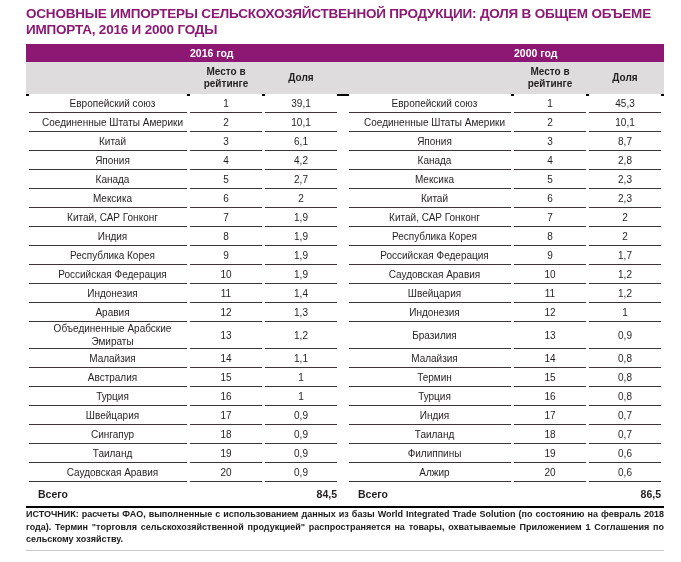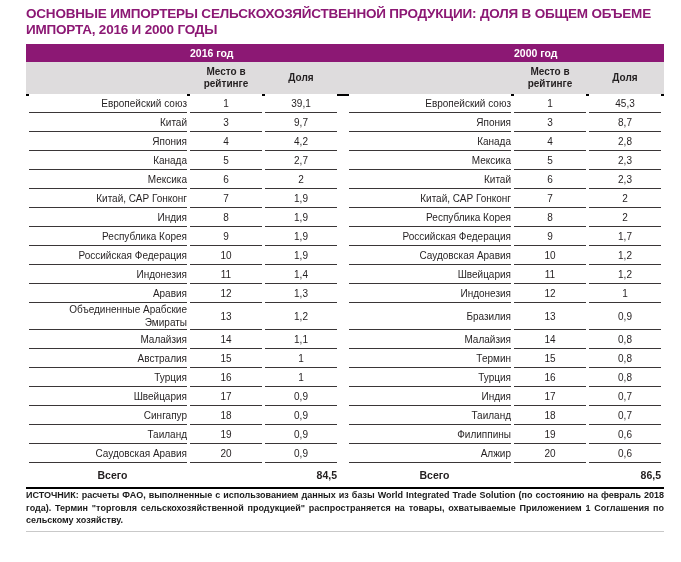--- a/index.html
+++ b/index.html
@@ -41,28 +41,28 @@
     height:32px;line-height:12px;padding:0 2px;
     font-size:10px;font-weight:bold;text-align:center;
     vertical-align:middle;background:transparent;
   }
   thead td{background:transparent;}
   tbody td{
     height:19px;line-height:13px;vertical-align:middle;
     border-bottom:1px solid var(--hair);
     background:#fff;
   }
-  tbody td.country{text-align:right;padding-left:9px;}
+  tbody td.country{text-align:center;padding-left:9px;}
   tbody td.rank,tbody td.share{text-align:center;}
   td.spacer{border-bottom:none !important;background:transparent !important;padding:0;}
   tfoot td{
     height:24px;vertical-align:middle;font-weight:bold;font-size:10.5px;
     background:#fff;border-bottom:none;
   }
-  tfoot td.country{text-align:center;padding-left:9px;}
+  tfoot td.country{text-align:left;padding-left:9px;}
   tfoot td.share{text-align:right;}
   .source{
     width:638px;
     font-size:9px;font-weight:bold;line-height:12.5px;
     color:#1a1a1a;text-align:justify;
   }
   .bottom-rule{
     width:638px;border-top:1px solid #c9c9c9;margin-top:4px;
   }
 </style>
@@ -105,23 +105,32 @@
         <tr>
           <td class="country">Европейский союз</td>
           <td class="rank">1</td>
           <td class="share">39,1</td>
           <td class="spacer"></td>
           <td class="country">Европейский союз</td>
           <td class="rank">1</td>
           <td class="share">45,3</td>
         </tr>
         <tr>
+          <td class="country">Соединенные Штаты Америки</td>
+          <td class="rank">2</td>
+          <td class="share">10,1</td>
+          <td class="spacer"></td>
+          <td class="country">Соединенные Штаты Америки</td>
+          <td class="rank">2</td>
+          <td class="share">10,1</td>
+        </tr>
+        <tr>
           <td class="country">Китай</td>
           <td class="rank">3</td>
-          <td class="share">9,7</td>
+          <td class="share">6,1</td>
           <td class="spacer"></td>
           <td class="country">Япония</td>
           <td class="rank">3</td>
           <td class="share">8,7</td>
         </tr>
         <tr>
           <td class="country">Япония</td>
           <td class="rank">4</td>
           <td class="share">4,2</td>
           <td class="spacer"></td>

